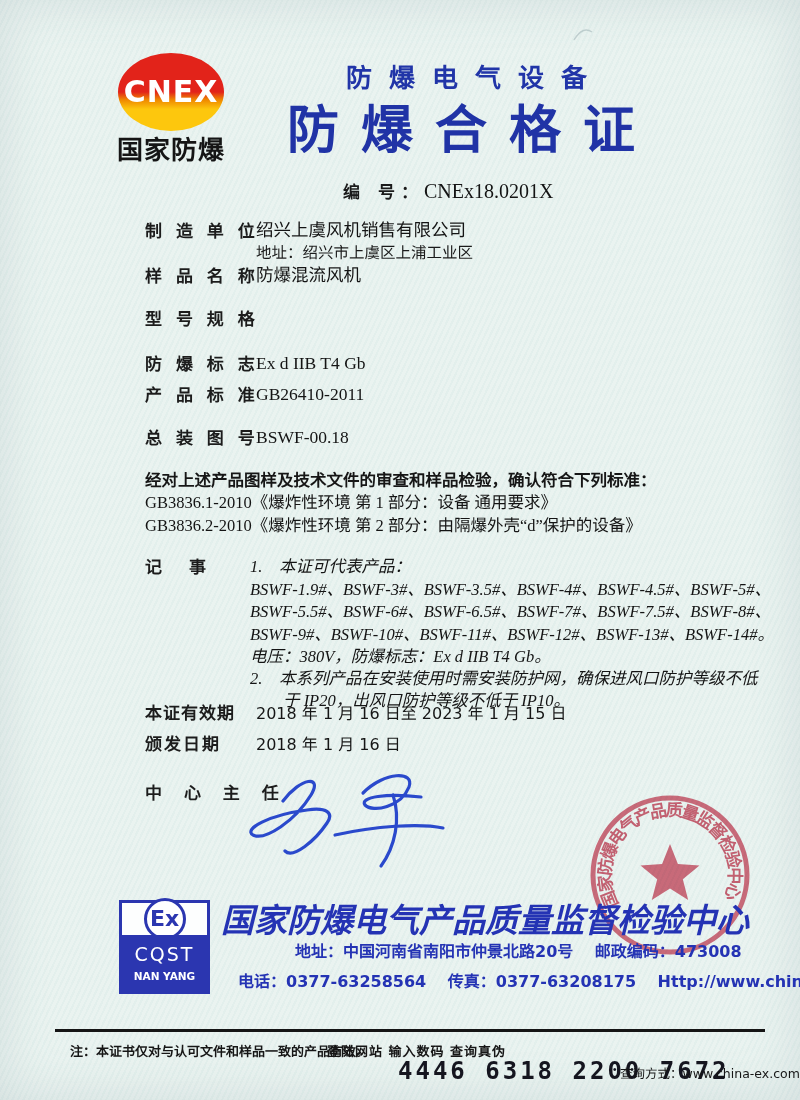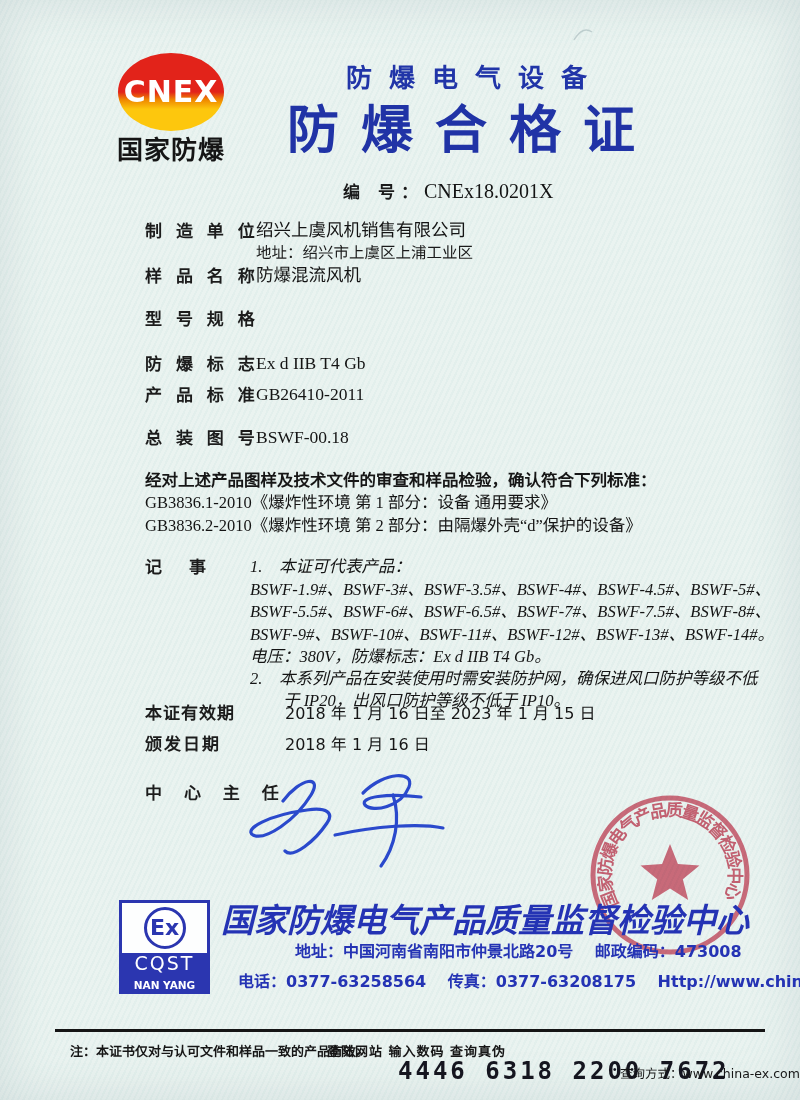--- a/index.html
+++ b/index.html
@@ -27,24 +27,24 @@
   
   .flabel{left:145px;font-size:17px;font-weight:600;letter-spacing:4px;white-space:pre;color:#1c1c1c;}
   .fvalue{left:256px;font-size:17.5px;font-family:"Liberation Serif","DejaVu Serif",serif;color:#141414;white-space:pre;}
   .faddr{left:256px;font-size:15.5px;font-family:"Liberation Serif","DejaVu Serif",serif;color:#1a1a1a;}
   
   .conf-intro{left:145px;top:471px;font-size:16.5px;font-weight:600;color:#161616;}
   .conf-std{font-size:16.5px;font-family:"Liberation Serif","DejaVu Serif",serif;color:#141414;}
   
   .note-line{left:250px;font-size:16.5px;font-family:"Liberation Serif","DejaVu Serif",serif;color:#141414;white-space:pre;font-style:italic;}
   
-  .dvalue{left:256px;font-size:16px;font-weight:500;color:#161616;white-space:pre;margin-left:29px;}
+  .dvalue{left:256px;font-size:16px;font-weight:500;color:#161616;white-space:pre;}
   
   .ex-box{left:119px;top:900px;width:91px;height:94px;border:3px solid #2b36b0;background:#fdfefe;box-sizing:border-box;display:flex;flex-direction:column;}
-  .ex-top{height:50px;display:flex;align-items:center;justify-content:center;}
+  .ex-top{height:32px;display:flex;align-items:center;justify-content:center;}
   .ex-circle{width:42px;height:42px;border:3px solid #2b36b0;border-radius:50%;display:flex;align-items:center;justify-content:center;box-sizing:border-box;background:#fff;}
   .ex-circle span{color:#2b36b0;font-size:22px;font-weight:bold;}
   .ex-band{flex:1;background:#2b36b0;color:#fff;text-align:center;display:flex;flex-direction:column;justify-content:center;gap:7px;}
   .ex-cqst{font-size:19px;letter-spacing:2px;line-height:1;}
   .ex-city{font-size:10.5px;font-weight:bold;line-height:1;}
   .org-name{left:221px;top:901px;font-size:33px;font-weight:bold;font-style:italic;color:#2433b4;font-family:"Liberation Serif","DejaVu Serif",serif;letter-spacing:0px;}
   .org-addr{left:295px;top:942px;font-size:16px;font-weight:bold;color:#2433b4;white-space:pre;}
   .org-phone{left:238px;top:972px;font-size:16px;font-weight:bold;color:#2433b4;white-space:pre;}
   
   .seal{left:584px;top:789px;mix-blend-mode:multiply;opacity:.85;}

